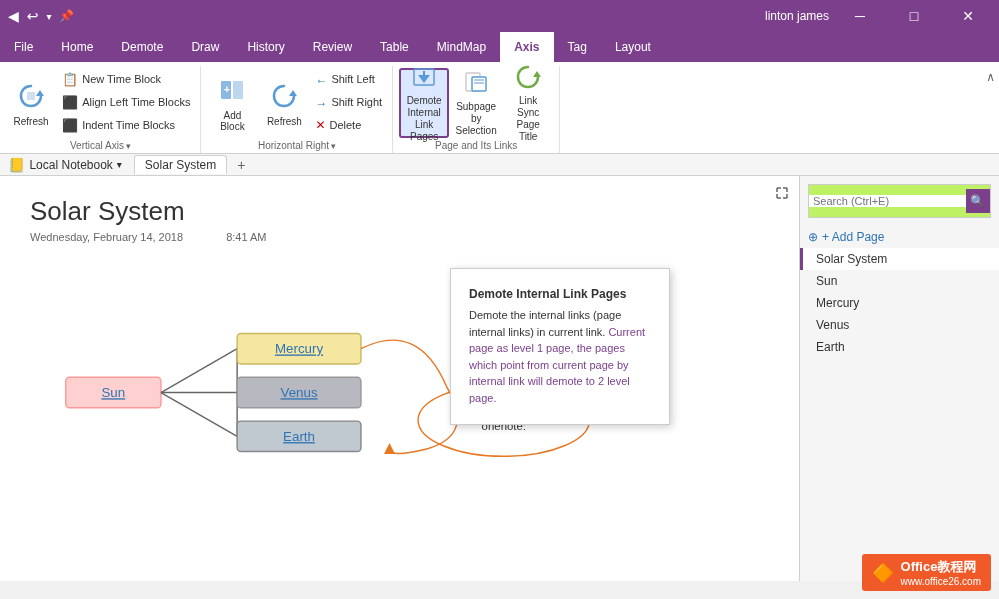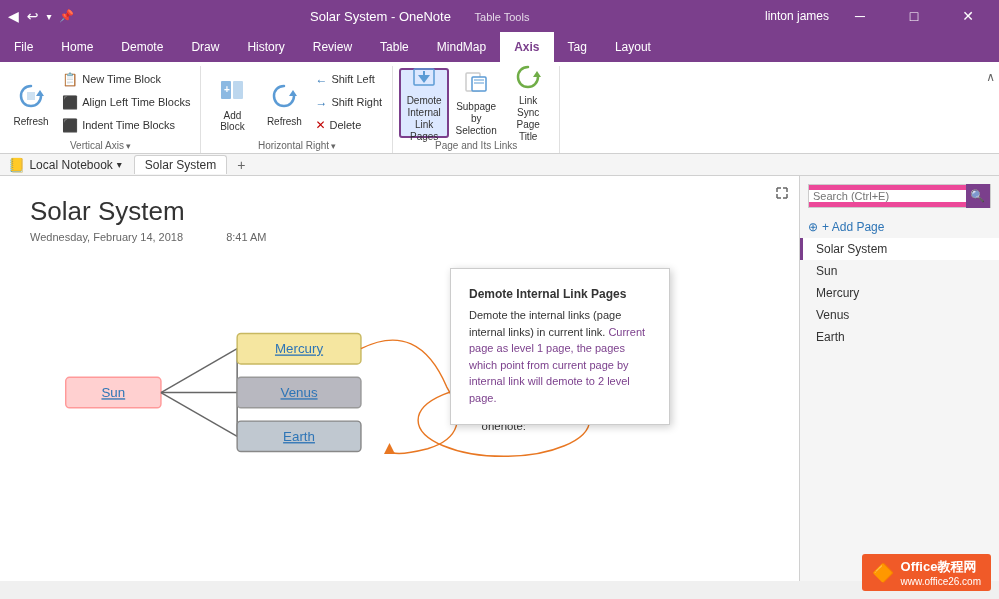--- a/index.html
+++ b/index.html
@@ -190,22 +190,22 @@
       background: #f5f5f5;
       border-left: 1px solid #d0d0d0;
       display: flex;
       flex-direction: column;
     }
     .search-box {
       display: flex;
       align-items: center;
       margin: 8px;
       border: 1px solid #ccc;
-      background: #ec4899;
-      height: 24px;
+      background: #bef264;
+      height: 34px;
     }
     .search-input {
       flex: 1;
       border: none;
       outline: none;
       font-size: 11px;
       padding: 0 4px;
       color: #999;
     }
     .search-btn {
@@ -298,24 +298,20 @@
   </style>
 </head>
 <body>
 
 <div class="title-bar">
   <div class="title-bar-left">
     <span style="font-size:14px; color:white; cursor:pointer;">◀</span>
     <span style="font-size:14px; color:white; cursor:pointer;">↩</span>
     <span style="font-size:10px; color:white; cursor:pointer;">▾</span>
     <span style="font-size:12px; color:white; cursor:pointer;">📌</span>
-  </div>
-  <div class="title-bar-center">
-    <span>Solar System - OneNote</span>
-    <span style="margin-left:20px; font-size:11px; opacity:0.8;">Table Tools</span>
   </div>
   <div class="title-bar-right">
     <span style="font-size:12px;">linton james</span>
     <div class="title-bar-btn">
         <span class="win-btn">─</span>
       </div>
     <div class="title-bar-btn">
         <span class="win-btn">□</span>
       </div>
     <div class="title-bar-btn close-btn">

